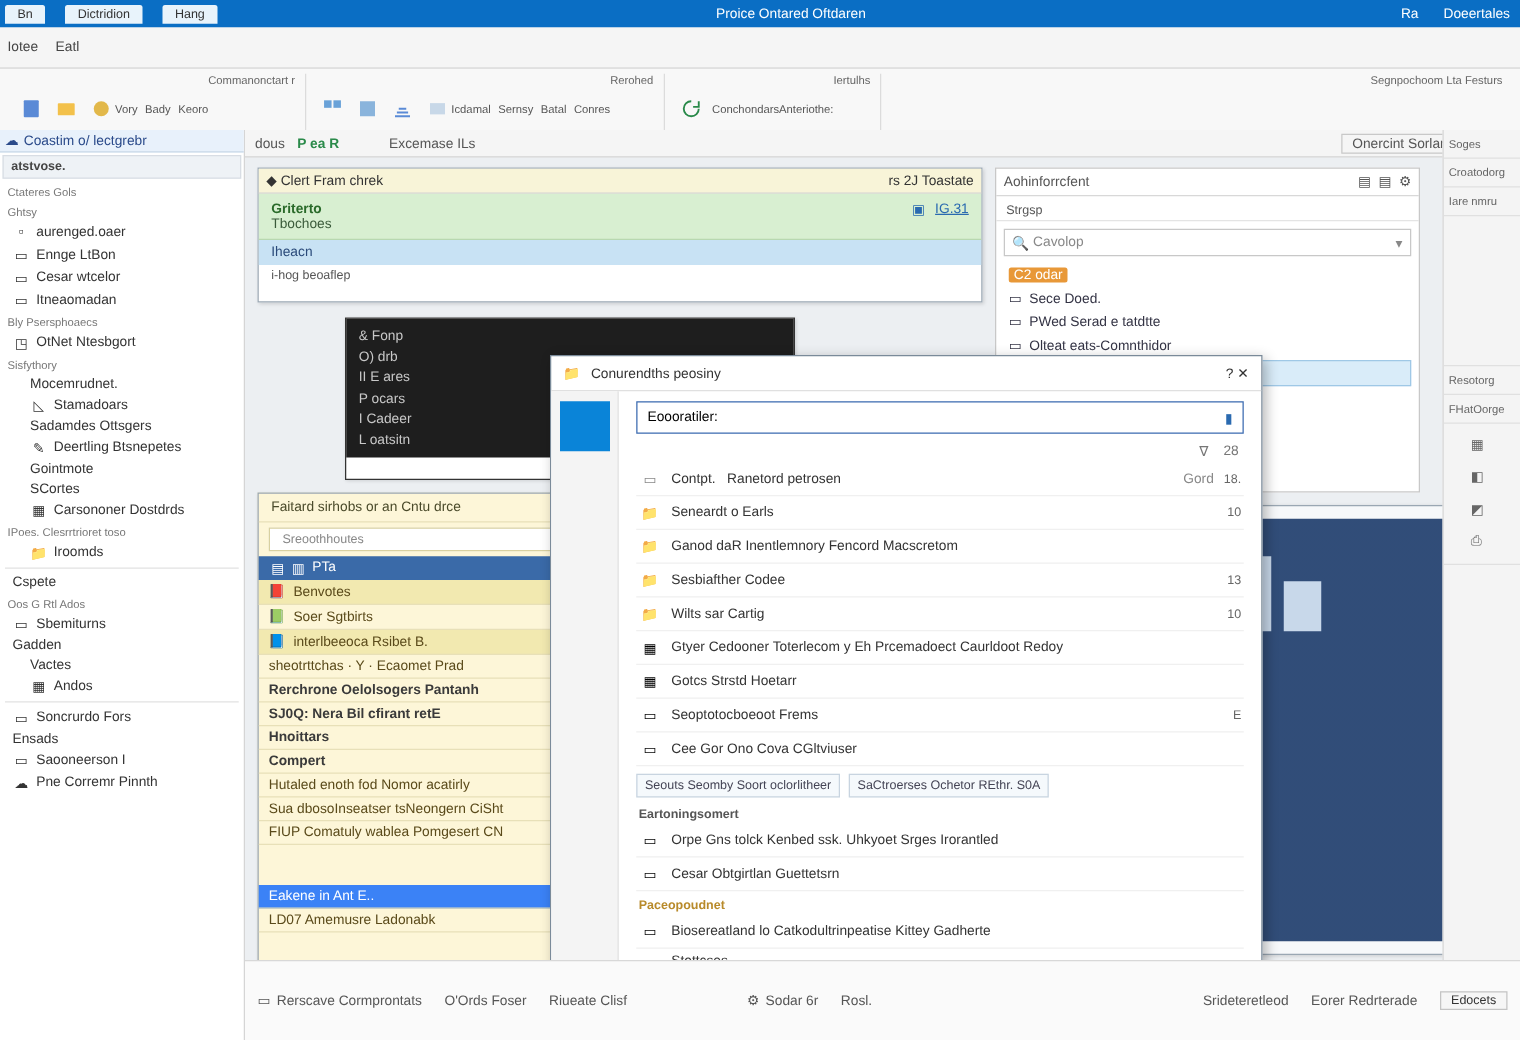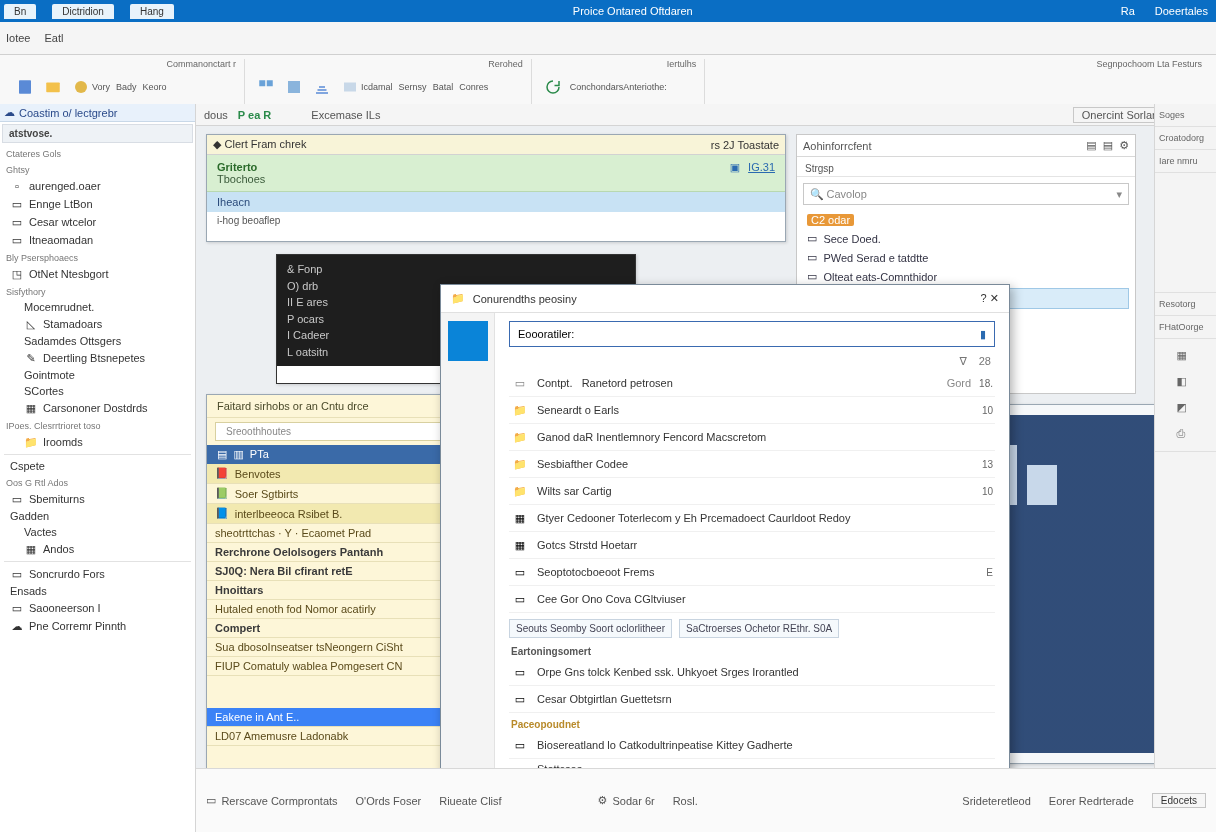--- a/index.html
+++ b/index.html
@@ -373,25 +373,25 @@
         </div>
       <div class="row em">
           <span>Rerchrone Oelolsogers Pantanh</span>
         </div>
       <div class="row em">
           <span>SJ0Q: Nera Bil cfirant retE</span>
         </div>
       <div class="row em">
           <span>Hnoittars</span>
         </div>
+      <div class="row em">
+          <span>Compert</span>
+        </div>
       <div class="row">
           <span>Hutaled enoth fod Nomor acatirly</span>
-        </div>
-      <div class="row em">
-          <span>Compert</span>
         </div>
       <div class="row">
           <span>Sua dbosoInseatser tsNeongern CiSht</span>
         </div>
       <div class="row">
           <span>FIUP Comatuly wablea Pomgesert CN</span>
         </div>
       <div class="row green">
           <span>Eakene in Ant E..</span>
         </div>

